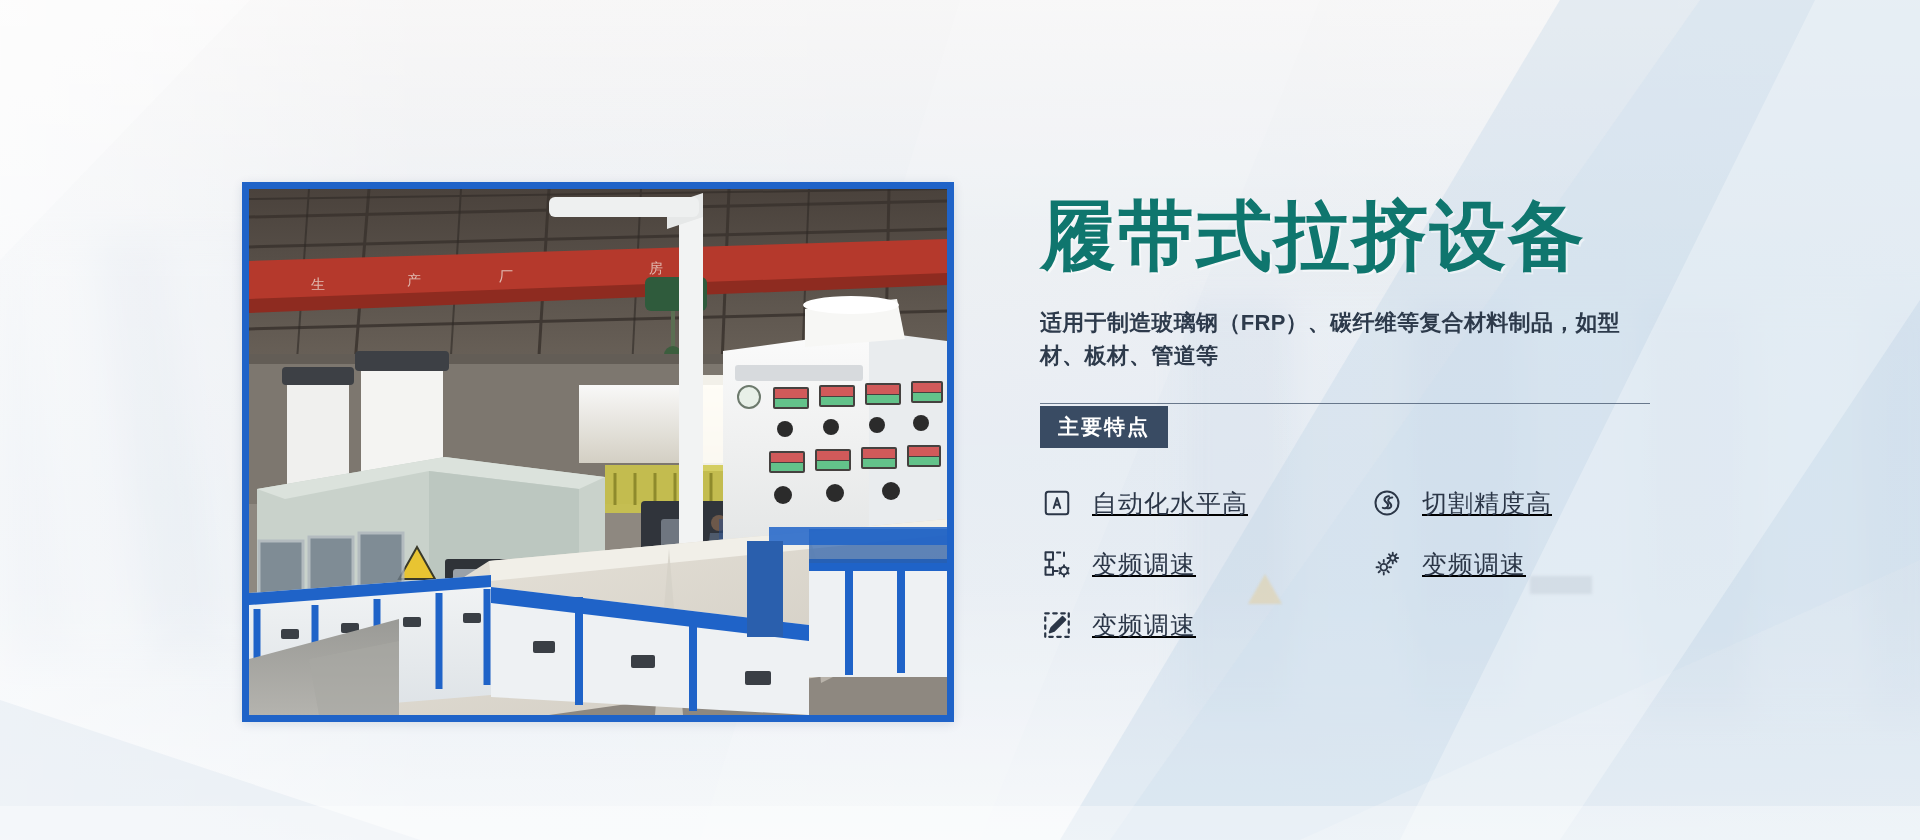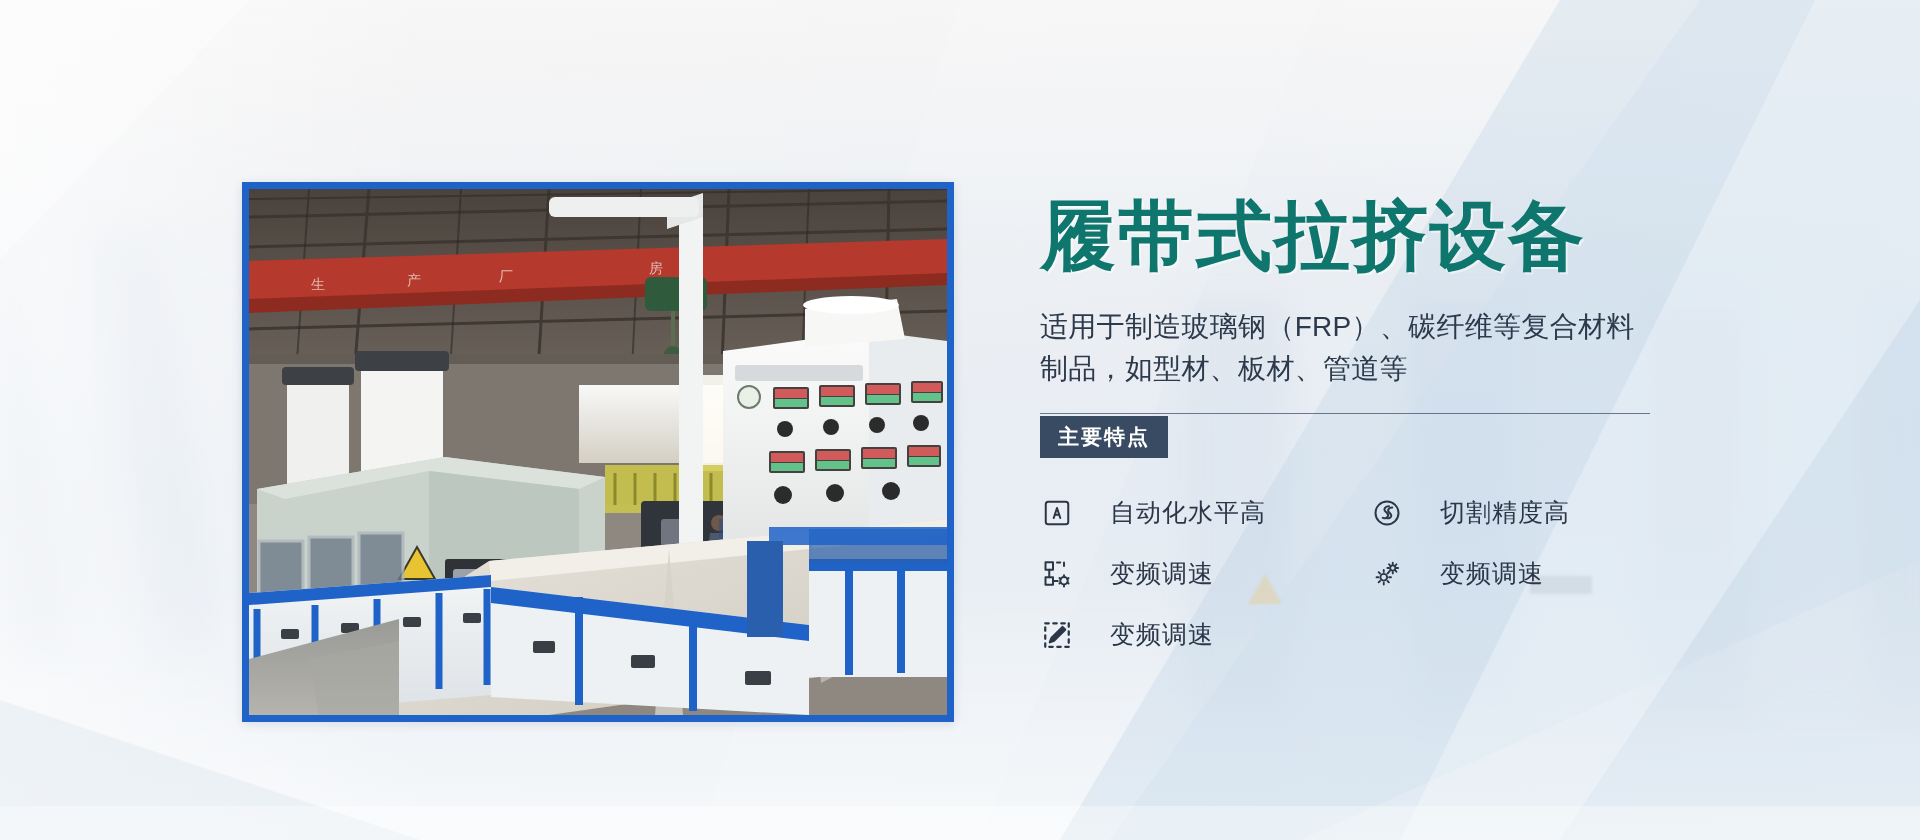--- a/index.html
+++ b/index.html
@@ -94,30 +94,31 @@
     font-weight: 700;
     letter-spacing: 2px;
     color: #0f766e;
     line-height: 1.05;
     text-shadow: 2px 2px 0 rgba(255,255,255,0.5);
     white-space: nowrap;
   }
 
   .subtitle {
     margin-top: 30px;
-    font-size: 28px;
+    font-size: 22px;
     line-height: 1.52;
     color: #2d3a4b;
     width: 600px;
     letter-spacing: 0.3px;
+    font-weight: bold;
   }
 
   .divider-wrap {
     position: relative;
-    margin-top: 22px;
+    margin-top: 30px;
     height: 50px;
   }
   .divider-line {
     position: absolute;
     left: 0; top: 0;
     width: 610px;
     height: 1px;
     background: #4a5b72;
     opacity: .8;
   }
@@ -138,22 +139,23 @@
 
   .features {
     margin-top: 20px;
     display: grid;
     grid-template-columns: 330px 330px;
     grid-auto-rows: 61px;
     align-items: center;
   }
   .feature {
     display: flex;
-    align-items: flex-start;
-    gap: 36px;
+    align-items: flex-end;
+    gap: 18px;
+    text-decoration: underline;
   }
   .feature .ficon {
     width: 34px; height: 34px;
     flex: 0 0 34px;
     display: flex; align-items: center; justify-content: center;
     color: #2b3647;
   }
   .feature .ficon svg { width: 30px; height: 30px; display:block; }
   .feature .flabel {
     font-size: 25px;

